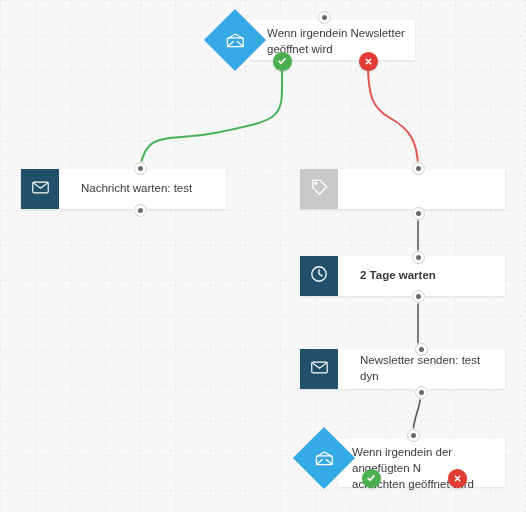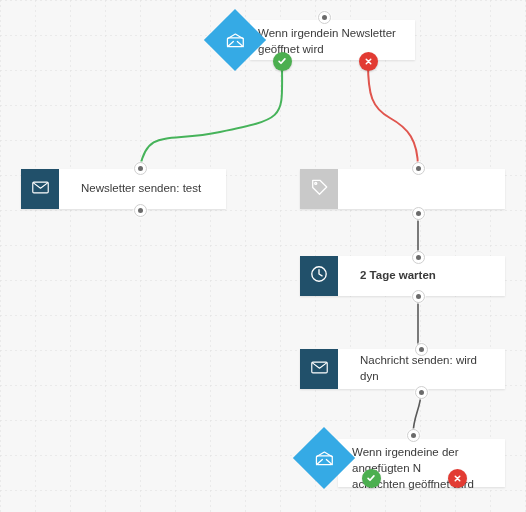--- a/index.html
+++ b/index.html
@@ -177,21 +177,21 @@
 
     <path d="M418,213 L418,257" fill="none" stroke="#5a5a5a" stroke-width="1.6" stroke-linecap="round"></path>
 
     <path d="M418,296 L418,349" fill="none" stroke="#5a5a5a" stroke-width="1.6" stroke-linecap="round"></path>
 
     <path d="M421,392 C421,408 413,416 413,435" fill="none" stroke="#5a5a5a" stroke-width="1.6" stroke-linecap="round"></path>
   </svg>
 
   <div class="trigger">
     <div class="tcard" style="left:250px; top:20px; width:165px; height:40px;"></div>
-    <div class="tlabel" style="left:258px; top:26px; width:150px;">Wenn irgendein Newsletter geöffnet wird</div>
+    <div class="tlabel" style="left:267px; top:26px; width:150px;">Wenn irgendein Newsletter geöffnet wird</div>
     <div class="diamond" style="left:213px; top:18px;">
       <span class="dicon">
         <svg width="19" height="16" viewBox="0 0 24 20" fill="none" stroke="#ffffff" stroke-width="1.6" stroke-linejoin="round" stroke-linecap="round">
           <rect x="2" y="7" width="20" height="11" rx="1.5"></rect>
           <path d="M2 8 L12 2 L22 8"></path>
           <path d="M2 18 L9.5 11.5 M22 18 L14.5 11.5"></path>
         </svg>
       </span>
     </div>
     <div class="dot" style="left:324px; top:17px;"></div>
@@ -210,21 +210,21 @@
   <div class="node">
     <div class="card" style="left:21px; top:169px; width:205px; height:40px;">
       <div class="iconbox">
         <span>
           <svg width="17" height="13" viewBox="0 0 22 16" fill="none" stroke="#ffffff" stroke-width="1.5" stroke-linejoin="round" stroke-linecap="round">
             <rect x="1" y="1" width="20" height="14" rx="1.5"></rect>
             <path d="M1.8 2 L11 9 L20.2 2"></path>
           </svg>
         </span>
       </div>
-      <div class="cardlabel">Newsletter senden: test</div>
+      <div class="cardlabel">Nachricht warten: test</div>
     </div>
     <div class="dot" style="left:140px; top:168px;"></div>
     <div class="dot" style="left:140px; top:210px;"></div>
   </div>
 
   <div class="node">
     <div class="card disabled" style="left:300px; top:169px; width:205px; height:40px;">
       <div class="iconbox">
         <span>
           <svg width="17" height="17" viewBox="0 0 20 20" fill="none" stroke="#ffffff" stroke-width="1.5" stroke-linejoin="round" stroke-linecap="round">
@@ -257,30 +257,30 @@
   <div class="node">
     <div class="card" style="left:300px; top:349px; width:205px; height:40px;">
       <div class="iconbox">
         <span>
           <svg width="17" height="13" viewBox="0 0 22 16" fill="none" stroke="#ffffff" stroke-width="1.5" stroke-linejoin="round" stroke-linecap="round">
             <rect x="1" y="1" width="20" height="14" rx="1.5"></rect>
             <path d="M1.8 2 L11 9 L20.2 2"></path>
           </svg>
         </span>
       </div>
-      <div class="cardlabel">Nachricht senden: wird dyn</div>
+      <div class="cardlabel">Newsletter senden: test dyn</div>
     </div>
     <div class="dot" style="left:421px; top:349px;"></div>
     <div class="dot" style="left:421px; top:392px;"></div>
   </div>
 
   <div class="trigger">
     <div class="tcard" style="left:338px; top:439px; width:167px; height:48px;"></div>
     <div class="tlabel" style="left:352px; top:445px; width:150px;">
-      <span>Wenn irgendeine der angefügten N</span><br>
+      <span>Wenn irgendein der angefügten N</span><br>
       <span>achrichten geöffnet wird</span>
     </div>
     <div class="diamond" style="left:302px; top:436px;">
       <span class="dicon">
         <svg width="19" height="16" viewBox="0 0 24 20" fill="none" stroke="#ffffff" stroke-width="1.6" stroke-linejoin="round" stroke-linecap="round">
           <rect x="2" y="7" width="20" height="11" rx="1.5"></rect>
           <path d="M2 8 L12 2 L22 8"></path>
           <path d="M2 18 L9.5 11.5 M22 18 L14.5 11.5"></path>
         </svg>
       </span>

